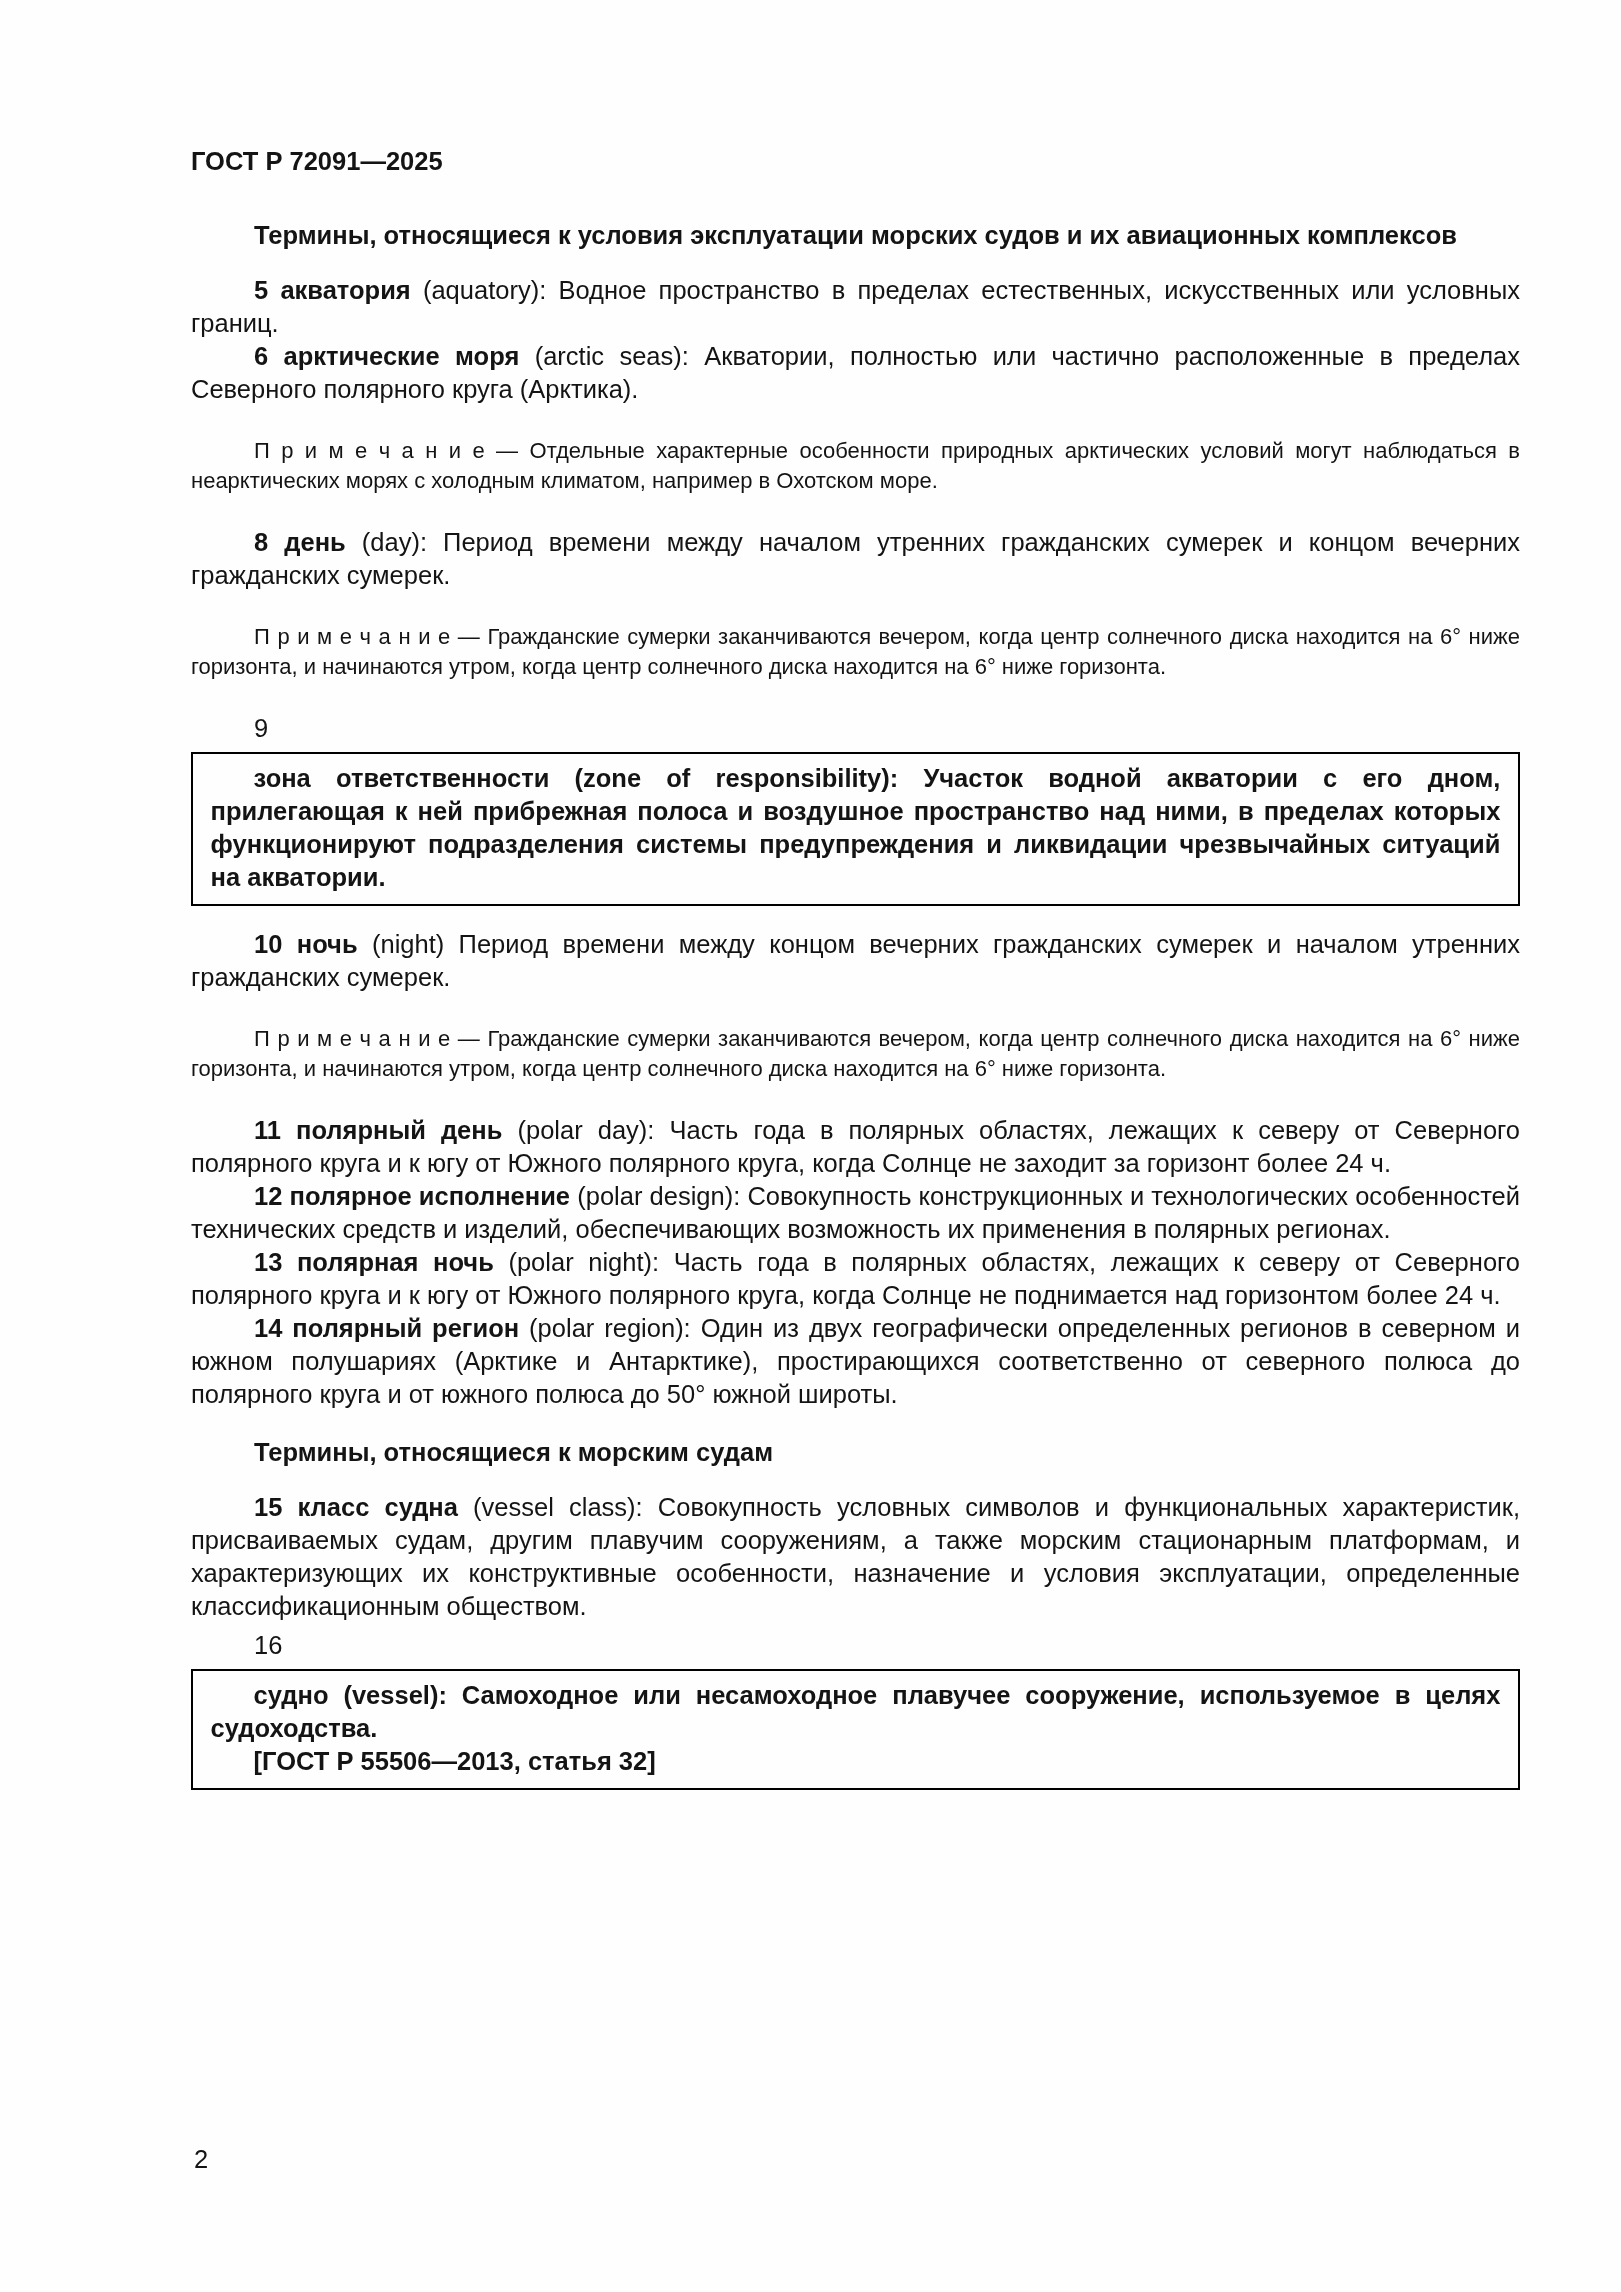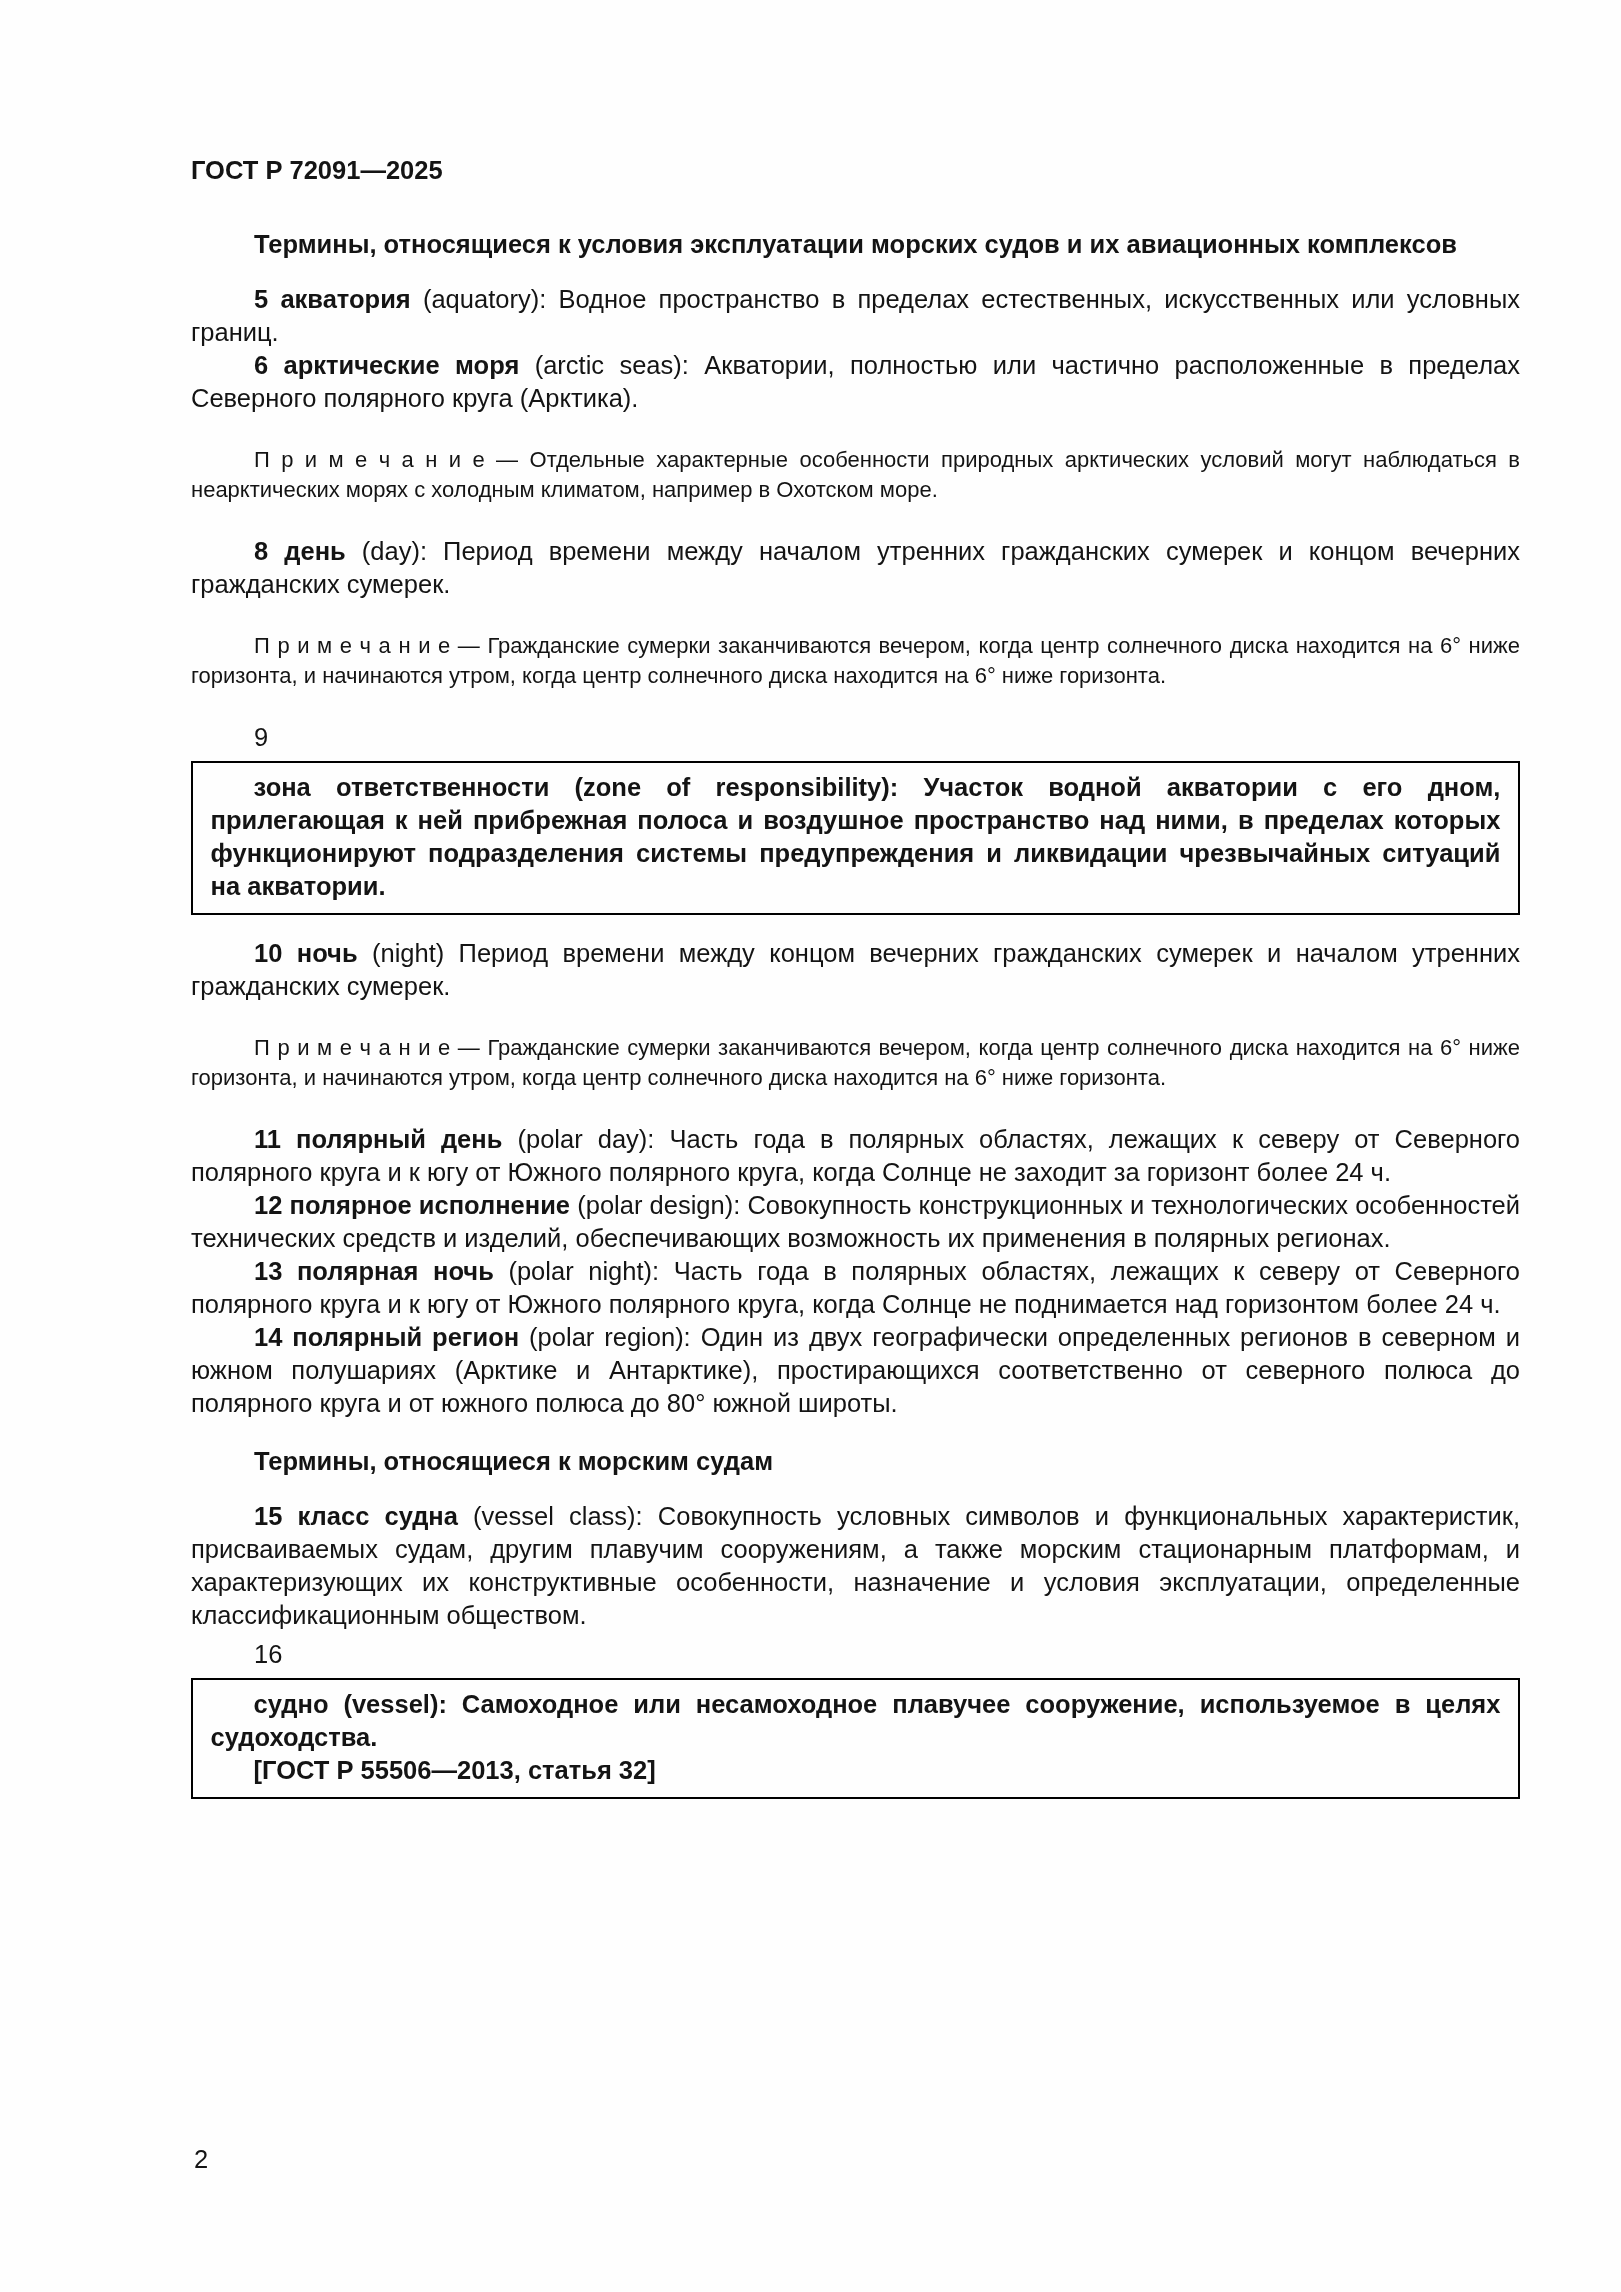--- a/index.html
+++ b/index.html
@@ -12,21 +12,21 @@
     width: 1621px;
     height: 2293px;
     background: #fefefe;
     font-family: "Liberation Sans", sans-serif;
     color: #141414;
     overflow: hidden;
   }
   .content {
     position: absolute;
     left: 191px;
-    top: 154px;
+    top: 145px;
     width: 1329px;
   }
   .content p {
     margin: 0;
     font-size: 25.5px;
     line-height: 33px;
     text-align: justify;
     text-indent: 63px;
   }
   .doc-code {
@@ -98,21 +98,21 @@
     <p class="term"><b>10 ночь</b><span> (night) Период времени между концом вечерних гражданских сумерек и началом утренних гражданских сумерек.</span></p>
 
     <p class="note">П р и м е ч а н и е — Гражданские сумерки заканчиваются вечером, когда центр солнечного диска находится на 6° ниже горизонта, и начинаются утром, когда центр солнечного диска находится на 6° ниже горизонта.</p>
 
     <p class="term"><b>11 полярный день</b><span> (polar day): Часть года в полярных областях, лежащих к северу от Северного полярного круга и к югу от Южного полярного круга, когда Солнце не заходит за горизонт более 24 ч.</span></p>
 
     <p class="term"><b>12 полярное исполнение</b><span> (polar design): Совокупность конструкционных и технологических особенностей технических средств и изделий, обеспечивающих возможность их применения в полярных регионах.</span></p>
 
     <p class="term"><b>13 полярная ночь</b><span> (polar night): Часть года в полярных областях, лежащих к северу от Северного полярного круга и к югу от Южного полярного круга, когда Солнце не поднимается над горизонтом более 24 ч.</span></p>
 
-    <p class="term"><b>14 полярный регион</b><span> (polar region): Один из двух географически определенных регионов в северном и южном полушариях (Арктике и Антарктике), простирающихся соответственно от северного полюса до полярного круга и от южного полюса до 80° южной широты.</span></p>
+    <p class="term"><b>14 полярный регион</b><span> (polar region): Один из двух географически определенных регионов в северном и южном полушариях (Арктике и Антарктике), простирающихся соответственно от северного полюса до полярного круга и от южного полюса до 50° южной широты.</span></p>
 
     <p class="section-title">Термины, относящиеся к морским судам</p>
 
     <p class="term"><b>15 класс судна</b><span> (vessel class): Совокупность условных символов и функциональных характеристик, присваиваемых судам, другим плавучим сооружениям, а также морским стационарным платформам, и характеризующих их конструктивные особенности, назначение и условия эксплуатации, определенные классификационным обществом.</span></p>
 
     <p class="num-line">16</p>
 
     <div class="boxed">
       <p class="box-term"><b>судно</b><span> (vessel): Самоходное или несамоходное плавучее сооружение, используемое в целях судоходства.</span></p>
       <p class="box-ref">[ГОСТ Р 55506—2013, статья 32]</p>

